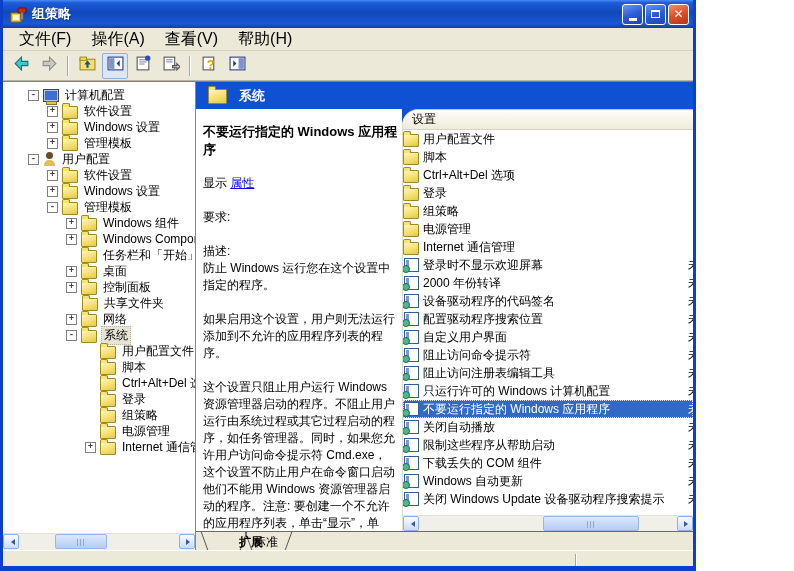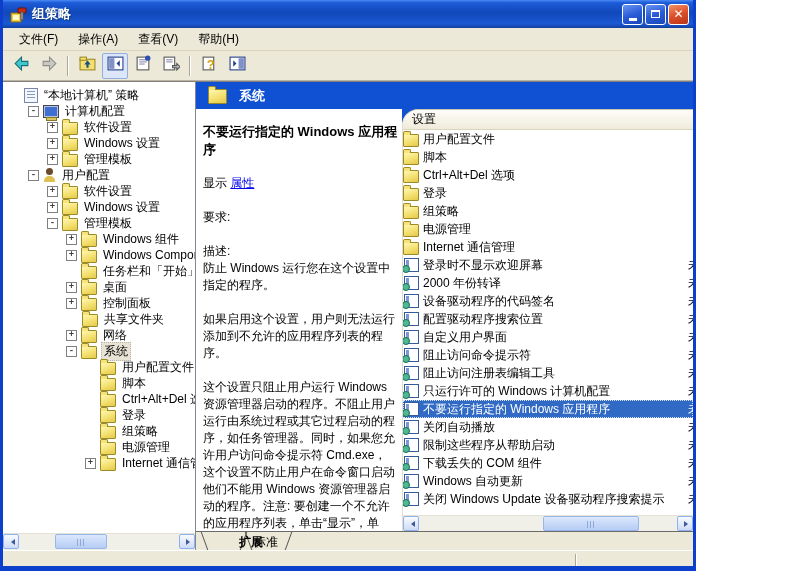--- a/index.html
+++ b/index.html
@@ -8,21 +8,21 @@
   #titlebar{height:28px;display:flex;align-items:center;padding:0 4px;background:linear-gradient(180deg,#4a8af4 0%,#1d5bd8 10%,#1148ba 45%,#1b58d4 85%,#123f9e 100%);}
   #title-icon{width:17px;height:17px;margin:0 5px 0 3px;flex:none;}
   #title-text{color:#fff;font-weight:bold;font-size:13px;text-shadow:1px 1px 1px #123a7a;flex:1;}
   .capbtn{width:21px;height:21px;margin-left:2px;flex:none;border:1px solid #fff;border-radius:3px;display:flex;align-items:center;justify-content:center;color:#fff;box-sizing:border-box;}
   .capbtn.blue{background:linear-gradient(160deg,#6a96f0 0%,#2a5cd8 50%,#1a46b8 100%);}
   .capbtn.red{background:linear-gradient(160deg,#f0926a 0%,#dd4f28 50%,#b83418 100%);font-weight:bold;font-size:12px;}
   .glyph-min{width:8px;height:3px;background:#fff;margin-top:10px;}
   .glyph-max{width:9px;height:8px;border:1px solid #fff;border-top:2px solid #fff;box-sizing:border-box;}
   
   #menubar{height:22px;display:flex;align-items:center;padding-left:6px;background:#ece9d8;border-bottom:1px solid #d8d4c0;}
-  .mitem{font-size:12px;color:#000;padding:2px 10px;}
+  .mitem{font-size:16px;color:#000;padding:2px 10px;}
   
   #toolbar{height:29px;display:flex;align-items:center;padding-left:4px;background:#ece9d8;border-bottom:1px solid #b8b4a0;}
   .tbn{width:24px;height:24px;display:flex;align-items:center;justify-content:center;margin:0 1px;border:1px solid transparent;border-radius:2px;}
   .tbn.pressed{border:1px solid #94aede;background:#dce6f8;}
   .tsep{width:1px;height:20px;background:#aca899;border-right:1px solid #fff;margin:0 4px;}
   
   #main{position:relative;height:469px;display:flex;background:#fff;border-top:1px solid #808080;box-sizing:border-box;}
   
   #treepanel{position:relative;width:193px;flex:none;background:#fff;border-right:1px solid #828790;box-sizing:border-box;overflow:hidden;}
   #tree{padding-top:5px;}
@@ -172,25 +172,20 @@
             <rect x="9" y="3" width="5" height="10" fill="#8090c8"></rect>
             <path d="M4 5 L7 8 L4 11 Z" fill="#223a8a"></path>
           </svg></span>
       </span>
     </div>
 
   <div id="main">
 
     <div id="treepanel">
       <div id="tree">
-          <div class="trow" style="padding-left: 6px;">
-            <span class="exps"></span>
-            <span class="ri"></span>
-            <span class="tlabel">“本地计算机” 策略</span>
-          </div>
           <div class="trow" style="padding-left: 25px;">
             <span class="exp">-</span>
             <span class="ci"></span>
             <span class="tlabel">计算机配置</span>
           </div>
           <div class="trow" style="padding-left: 44px;">
             <span class="exp">+</span>
             <span class="fi"></span>
             <span class="tlabel">软件设置</span>
           </div>

